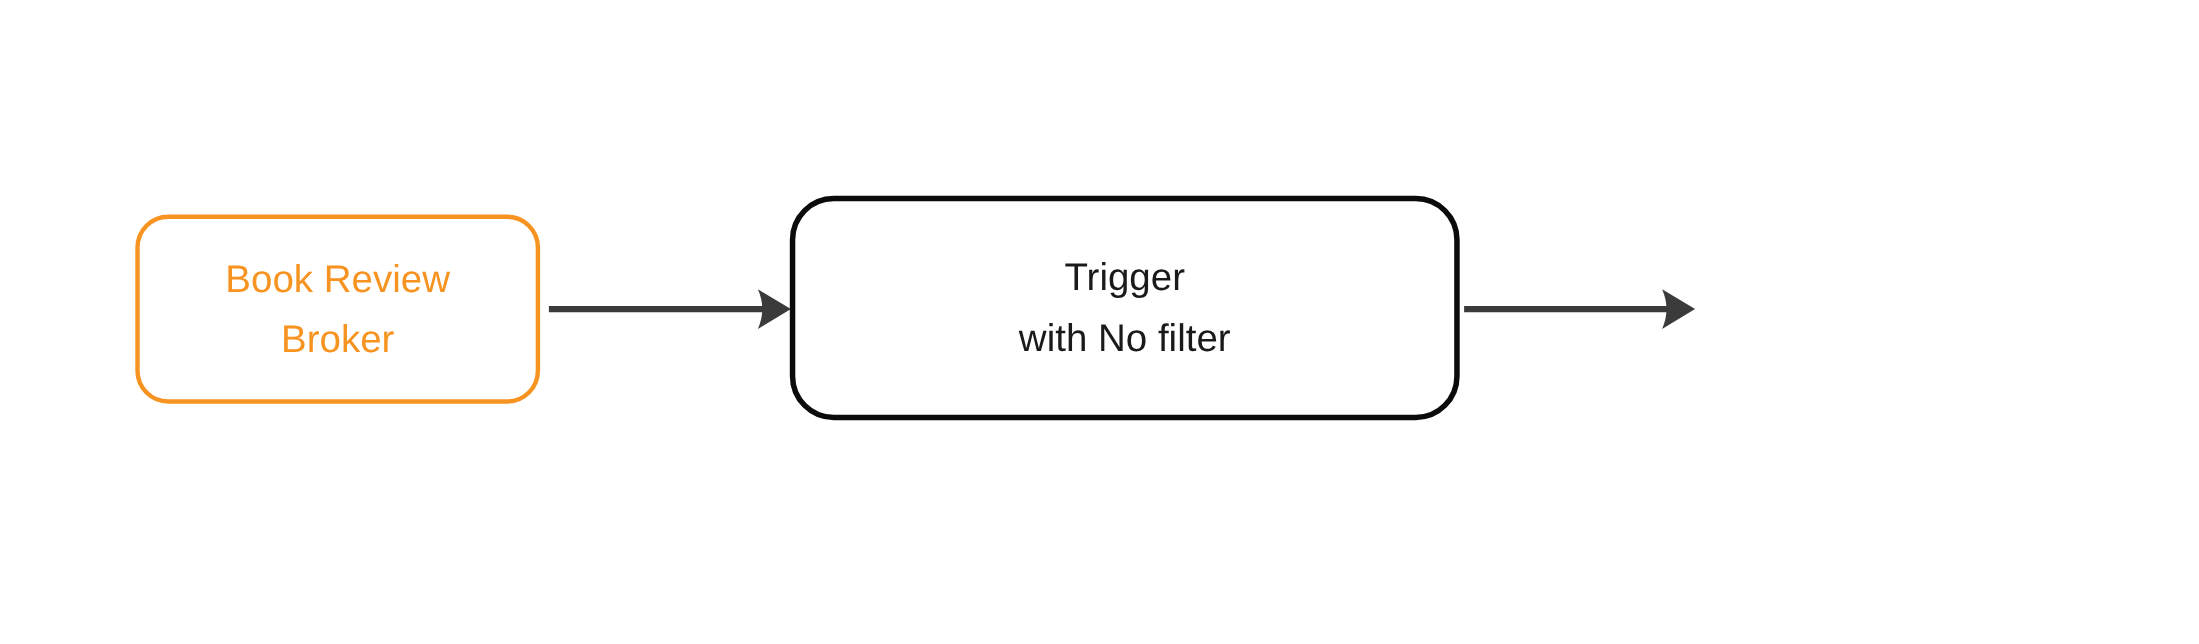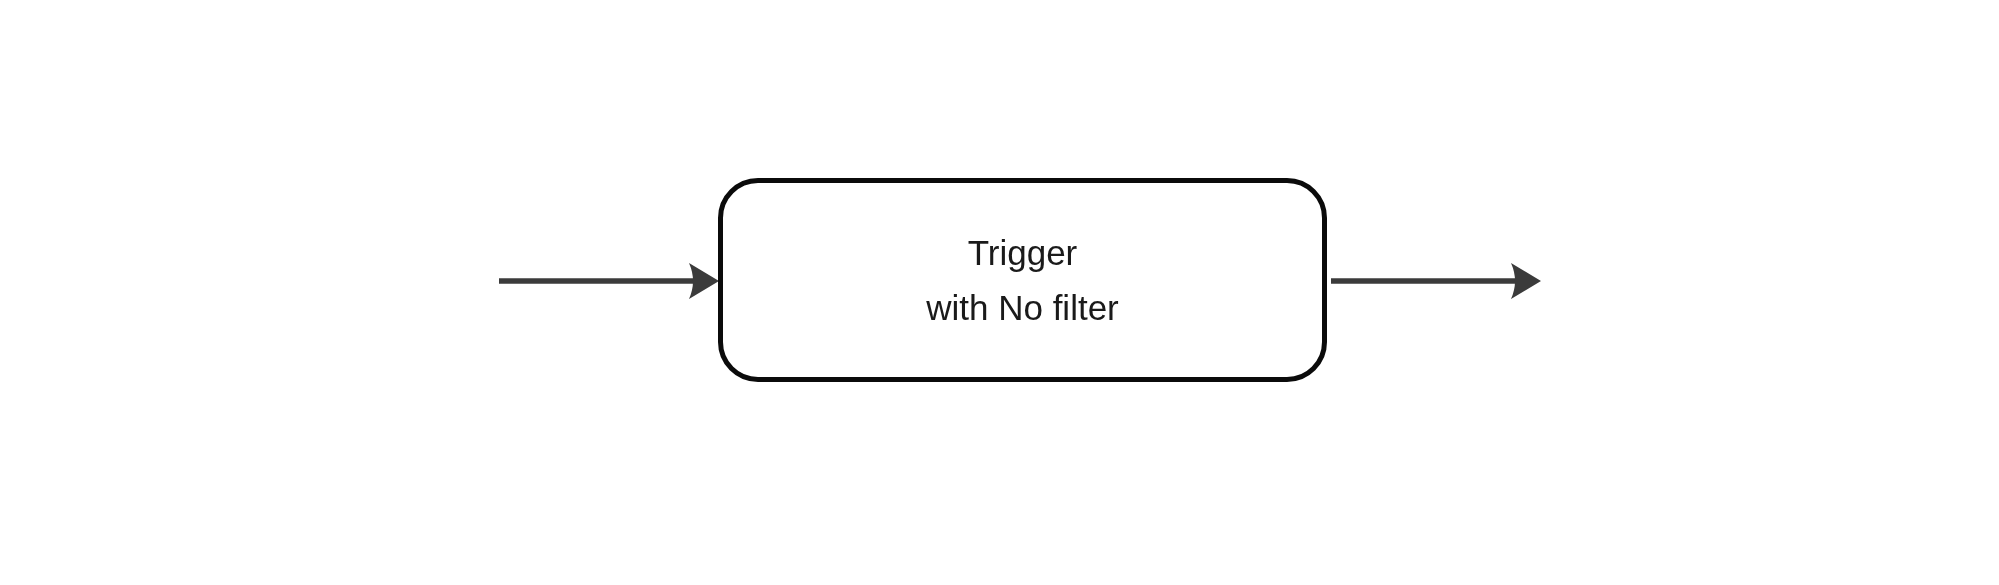--- a/index.html
+++ b/index.html
@@ -50,20 +50,24 @@
     <g>
       <line x1="499" y1="281" x2="694" y2="281" stroke="#3b3b3b" stroke-width="5.5"></line>
       <path d="M 689 263 Q 697 281 689 299 L 719 281 Z" fill="#3b3b3b"></path>
     </g>
     <g>
       <line x1="1331" y1="281" x2="1516" y2="281" stroke="#3b3b3b" stroke-width="5.5"></line>
       <path d="M 1511 263 Q 1519 281 1511 299 L 1541 281 Z" fill="#3b3b3b"></path>
     </g>
   </svg>
 
+  <div class="flow-node node-broker" style="color: rgb(247, 148, 33); border-color: rgb(247, 148, 33);">
+    <span>Book Review
+Broker</span>
+  </div>
 
   <div class="flow-node node-trigger" style="color: rgb(26, 26, 26); border-color: rgb(11, 11, 11);">
     <span>Trigger
 with No filter</span>
   </div>
 
 
 </div>
 
 </body></html>

